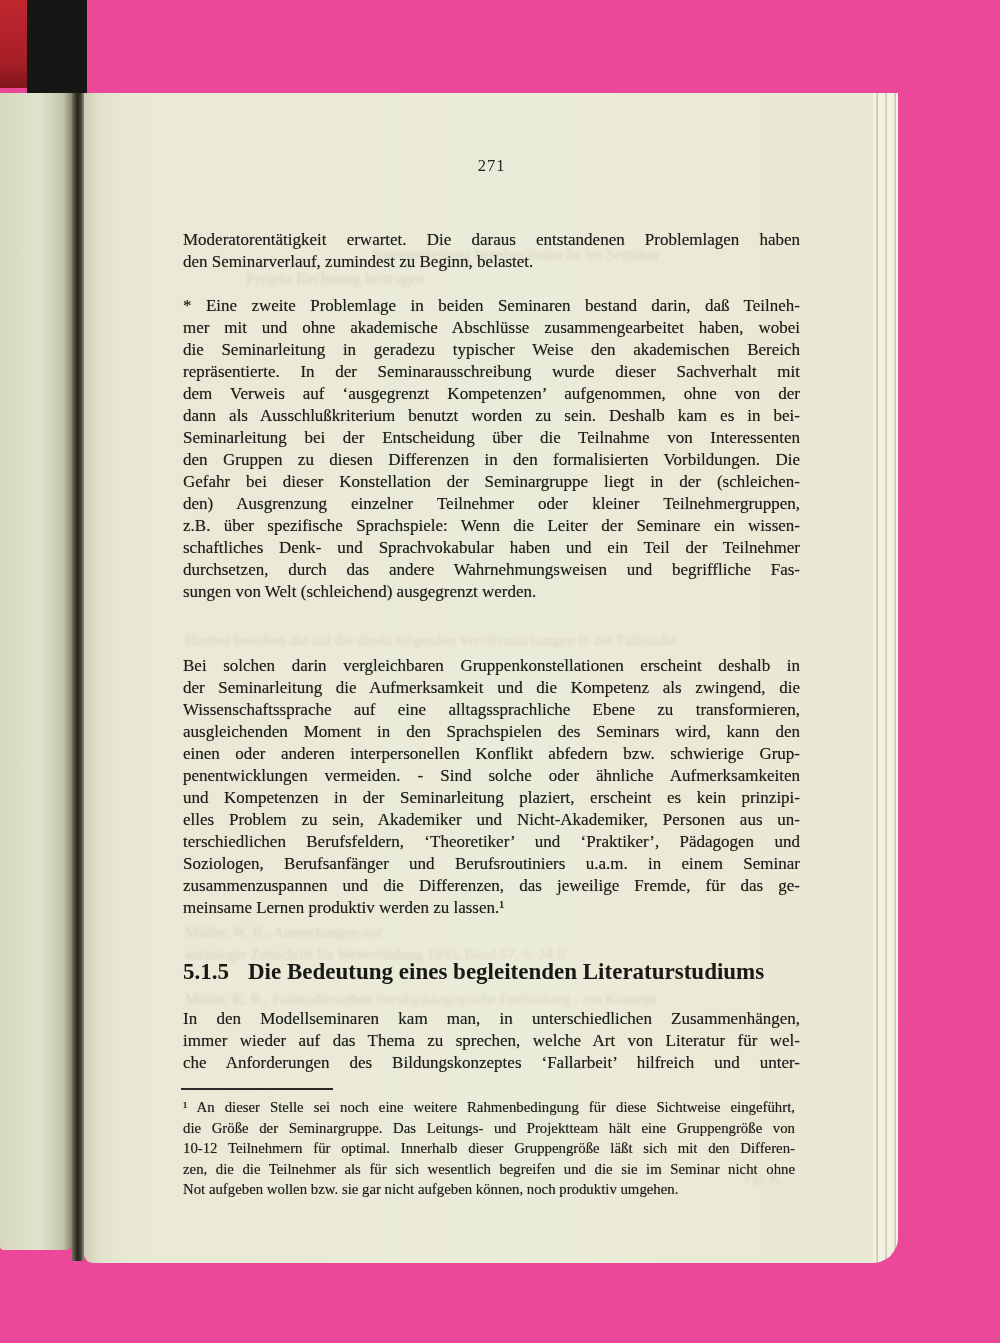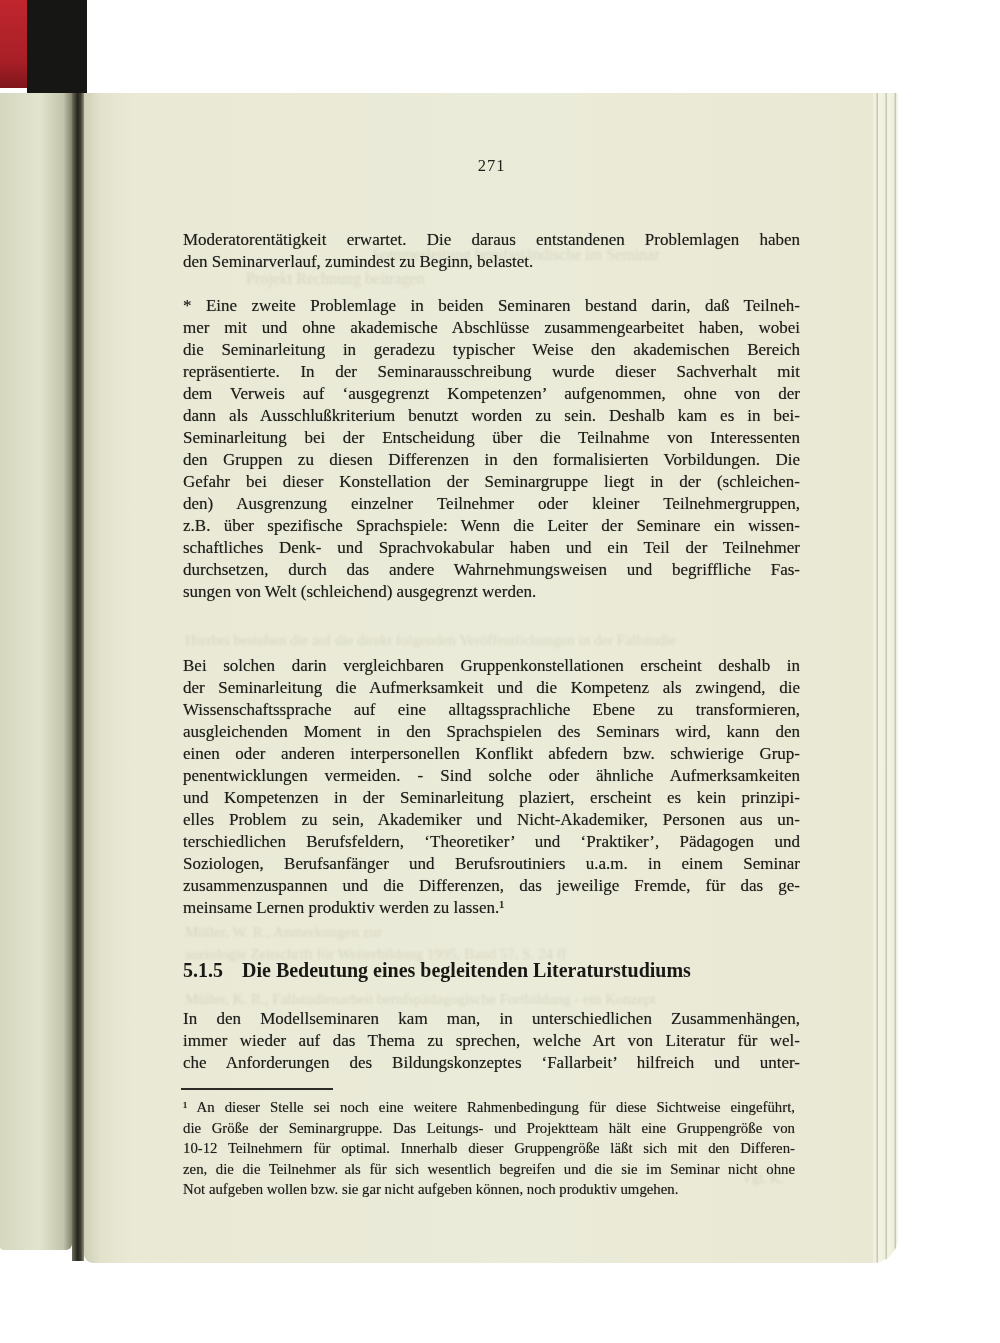--- a/index.html
+++ b/index.html
@@ -2,21 +2,21 @@
 <html><head>
 <meta charset="utf-8">
 <style>
   html, body { margin: 0; padding: 0; }
   body {
     width: 1000px; height: 1343px;
     background: #080808;
     font-family: "Liberation Serif", "DejaVu Serif", serif;
     overflow: hidden;
   }
-  .stage { position: relative; width: 1000px; height: 1343px; background: #ffffff; }
+  .stage { position: relative; width: 1000px; height: 1343px; background: #ec4899; }
 
   
   .red-strip {
     position: absolute; left: 0; top: 0; width: 40px; height: 88px;
     background: linear-gradient(180deg, #c0262e 0%, #a81f26 70%, #7e161c 100%);
   }
   .top-dark-band {
     position: absolute; left: 27px; top: 0; width: 60px; height: 94px;
     background: #161614;
   }
@@ -48,21 +48,21 @@
   .txt {
     position: absolute; left: 183px; width: 617px;
     color: #1e1d1a; font-size: 17px; line-height: 22px;
     text-shadow: 0 0 0.7px rgba(40,38,32,0.55);
   }
   .tline { text-align: justify; text-align-last: justify; white-space: normal; }
   .tline.tlast { text-align-last: left; }
   .pagenum { position: absolute; left: 183px; top: 156px; width: 617px; text-align: center;
     color: #22211e; font-size: 16.5px; letter-spacing: 1px; }
   .heading { position: absolute; left: 183px; top: 959px; width: 617px;
-    color: #191815; font-weight: bold; font-size: 20px; display: flex; }
+    color: #191815; font-weight: bold; font-size: 23px; display: flex; }
   .heading .hnum { margin-right: 19px; }
   .fnrule { position: absolute; left: 181px; top: 1088px; width: 152px; height: 2px; background: #2c2b27; }
   .footnote { font-size: 14.8px; line-height: 20.6px; width: 612px; }
 
   
   .bleed-layer { position: absolute; inset: 0; pointer-events: none; }
   .bleed {
     position: absolute; color: #6e7452; opacity: 0.16; filter: blur(1.1px);
     font-family: "Liberation Serif", "DejaVu Serif", serif;
     white-space: nowrap; overflow: hidden;

